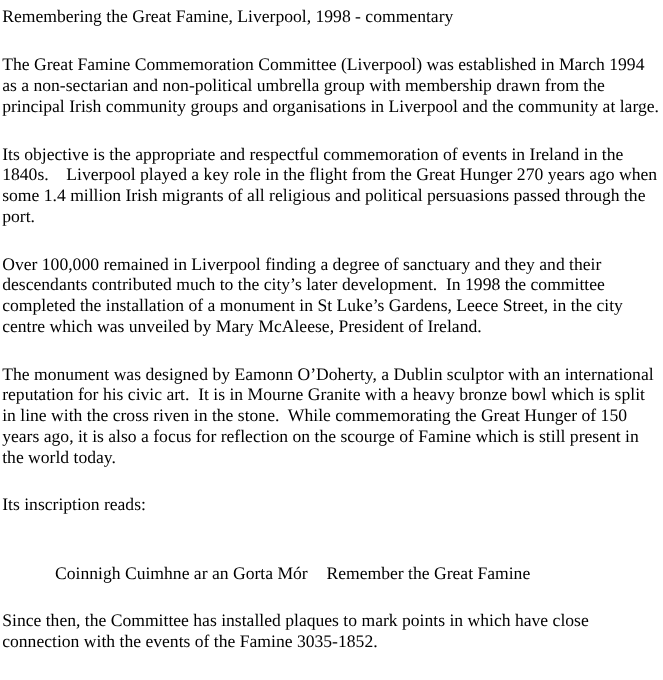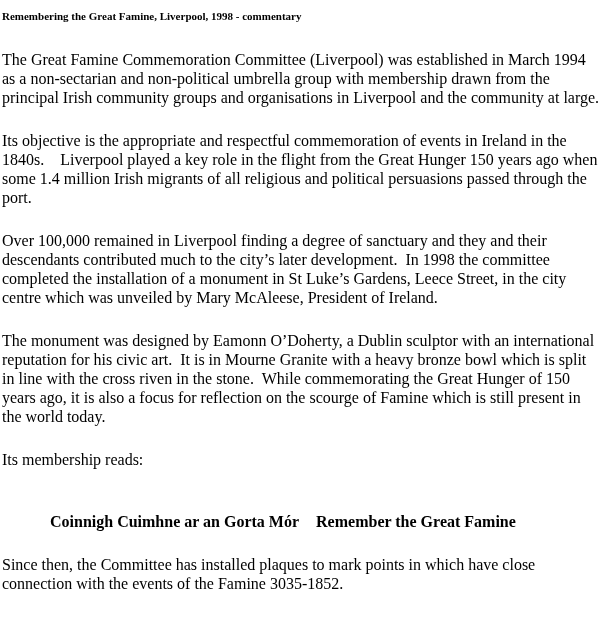--- a/index.html
+++ b/index.html
@@ -12,53 +12,53 @@
     height: 618px;
     box-sizing: border-box;
     padding: 6px 3px 0 2px;
     color: #000000;
     font-family: "Liberation Serif", "DejaVu Serif", serif;
     font-size: 16px;
     line-height: 19px;
     overflow: hidden;
   }
   .doc-title {
-    font-size: 11px;
-    font-weight: bold;
+    font-size: 16px;
+    font-weight: normal;
     margin: 0;
     line-height: 20px;
     white-space: pre-wrap;
   }
   p.body-para {
     margin: 24px 0 0 0;
     white-space: pre-wrap;
   }
   p.inscription-line {
     margin: 24px 0 0 0;
     padding-left: 40px;
-    font-weight: bold;
+    font-weight: normal;
     white-space: pre-wrap;
   }
   .inscription-gap {
     display: inline-block;
     width: 17px;
   }
 </style>
 </head>
 <body>
 
 <h1 class="doc-title">Remembering the Great Famine, Liverpool, 1998 - commentary</h1>
 
 <p class="body-para">The Great Famine Commemoration Committee (Liverpool) was established in March 1994 as a non-sectarian and non-political umbrella group with membership drawn from the principal Irish community groups and organisations in Liverpool and the community at large.</p>
 
-<p class="body-para">Its objective is the appropriate and respectful commemoration of events in Ireland in the 1840s.    Liverpool played a key role in the flight from the Great Hunger 150 years ago when some 1.4 million Irish migrants of all religious and political persuasions passed through the port.</p>
+<p class="body-para">Its objective is the appropriate and respectful commemoration of events in Ireland in the 1840s.    Liverpool played a key role in the flight from the Great Hunger 270 years ago when some 1.4 million Irish migrants of all religious and political persuasions passed through the port.</p>
 
 <p class="body-para">Over 100,000 remained in Liverpool finding a degree of sanctuary and they and their descendants contributed much to the city’s later development.  In 1998 the committee completed the installation of a monument in St Luke’s Gardens, Leece Street, in the city centre which was unveiled by Mary McAleese, President of Ireland.</p>
 
 <p class="body-para">The monument was designed by Eamonn O’Doherty, a Dublin sculptor with an international reputation for his civic art.  It is in Mourne Granite with a heavy bronze bowl which is split in line with the cross riven in the stone.  While commemorating the Great Hunger of 150 years ago, it is also a focus for reflection on the scourge of Famine which is still present in the world today.</p>
 
-<p class="body-para">Its membership reads:</p>
+<p class="body-para">Its inscription reads:</p>
 
 <p class="inscription-line">
   <span>Coinnigh Cuimhne ar an Gorta Mór</span><span class="inscription-gap"></span><span>Remember the Great Famine</span>
 </p>
 
 <p class="body-para">Since then, the Committee has installed plaques to mark points in which have close connection with the events of the Famine 3035-1852.</p>
 
 </body></html>

